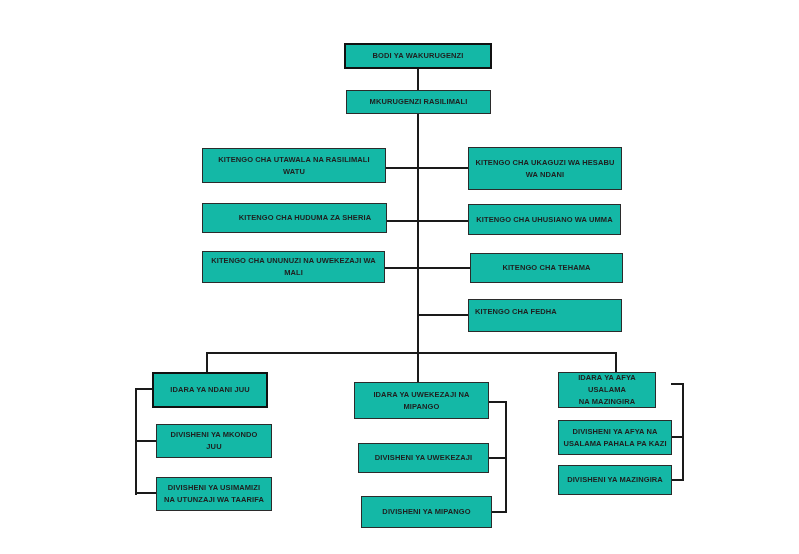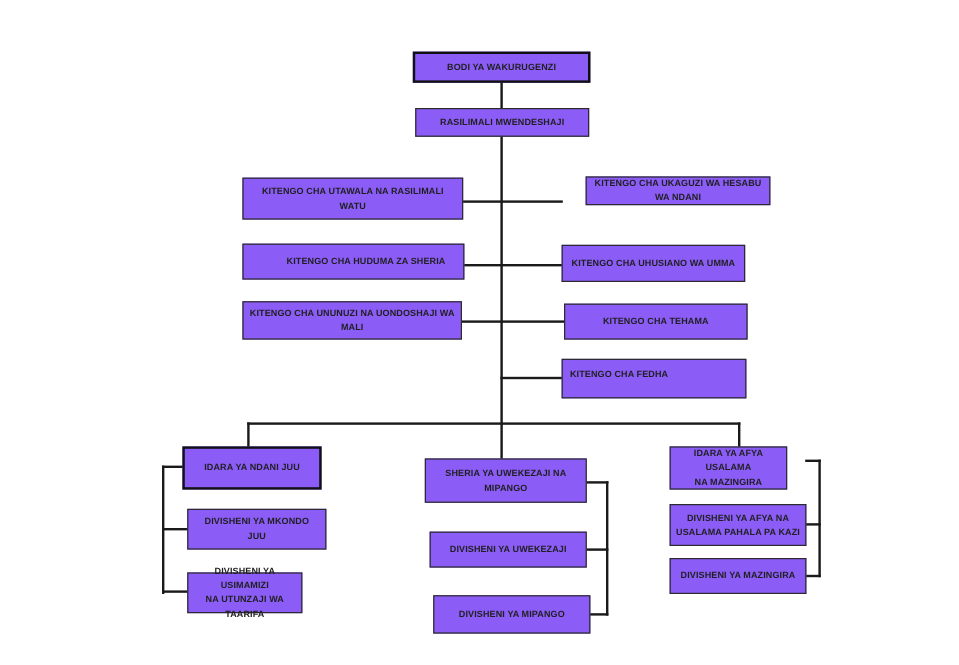--- a/index.html
+++ b/index.html
@@ -11,21 +11,21 @@
     position: relative;
     width: 799px;
     height: 554px;
     background: #ffffff;
     font-family: "Liberation Sans", sans-serif;
     overflow: hidden;
   }
   .node {
     position: absolute;
     box-sizing: border-box;
-    background: #8b5cf6;
+    background: #14b8a6;
     border: 1.4px solid #2b2b2b;
     color: #1f1f1f;
     font-size: 7.5px;
     font-weight: 600;
     letter-spacing: 0.1px;
     line-height: 12px;
     display: flex;
     align-items: center;
     justify-content: center;
     text-align: center;
@@ -50,48 +50,48 @@
   .line.h { height: 2px; }
   .line.v { width: 2px; }
 </style>
 </head>
 <body>
 
 <div id="canvas">
 
   <div class="node thick" style="left:344px; top:43px; width:148px; height:26px;">BODI YA WAKURUGENZI</div>
 
-  <div class="node" style="left:346px; top:90px; width:145px; height:24px;">RASILIMALI MWENDESHAJI</div>
+  <div class="node" style="left:346px; top:90px; width:145px; height:24px;">MKURUGENZI RASILIMALI</div>
 
   <div class="node" style="left:202px; top:148px; width:184px; height:35px;">KITENGO CHA UTAWALA NA RASILIMALI
 WATU</div>
 
   <div class="node" style="left:202px; top:203px; width:185px; height:30px;padding-left:24px;">KITENGO CHA HUDUMA ZA SHERIA</div>
 
-  <div class="node" style="left:202px; top:251px; width:183px; height:32px;">KITENGO CHA UNUNUZI NA UONDOSHAJI WA
+  <div class="node" style="left:202px; top:251px; width:183px; height:32px;">KITENGO CHA UNUNUZI NA UWEKEZAJI WA
 MALI</div>
 
-  <div class="node" style="left:488px; top:147px; width:154px; height:24px;">KITENGO CHA UKAGUZI WA HESABU
+  <div class="node" style="left:468px; top:147px; width:154px; height:43px;">KITENGO CHA UKAGUZI WA HESABU
 WA NDANI</div>
 
   <div class="node" style="left:468px; top:204px; width:153px; height:31px;">KITENGO CHA UHUSIANO WA UMMA</div>
 
   <div class="node" style="left:470px; top:253px; width:153px; height:30px;">KITENGO CHA TEHAMA</div>
 
   <div class="node align-left" style="left:468px; top:299px; width:154px; height:33px;">KITENGO CHA FEDHA</div>
 
   <div class="node thick" style="left:152px; top:372px; width:116px; height:36px;">IDARA YA NDANI JUU</div>
 
   <div class="node" style="left:156px; top:424px; width:116px; height:34px;">DIVISHENI YA MKONDO
 JUU</div>
 
-  <div class="node" style="left:156px; top:477px; width:96px; height:34px;">DIVISHENI YA USIMAMIZI
+  <div class="node" style="left:156px; top:477px; width:116px; height:34px;">DIVISHENI YA USIMAMIZI
 NA UTUNZAJI WA TAARIFA</div>
 
-  <div class="node" style="left:354px; top:382px; width:135px; height:37px;">SHERIA YA UWEKEZAJI NA
+  <div class="node" style="left:354px; top:382px; width:135px; height:37px;">IDARA YA UWEKEZAJI NA
 MIPANGO</div>
 
   <div class="node" style="left:358px; top:443px; width:131px; height:30px;">DIVISHENI YA UWEKEZAJI</div>
 
   <div class="node" style="left:361px; top:496px; width:131px; height:32px;">DIVISHENI YA MIPANGO</div>
 
   <div class="node" style="left:558px; top:372px; width:98px; height:36px;">IDARA YA AFYA USALAMA
 NA MAZINGIRA</div>
 
   <div class="node" style="left:558px; top:420px; width:114px; height:35px;">DIVISHENI YA AFYA NA

